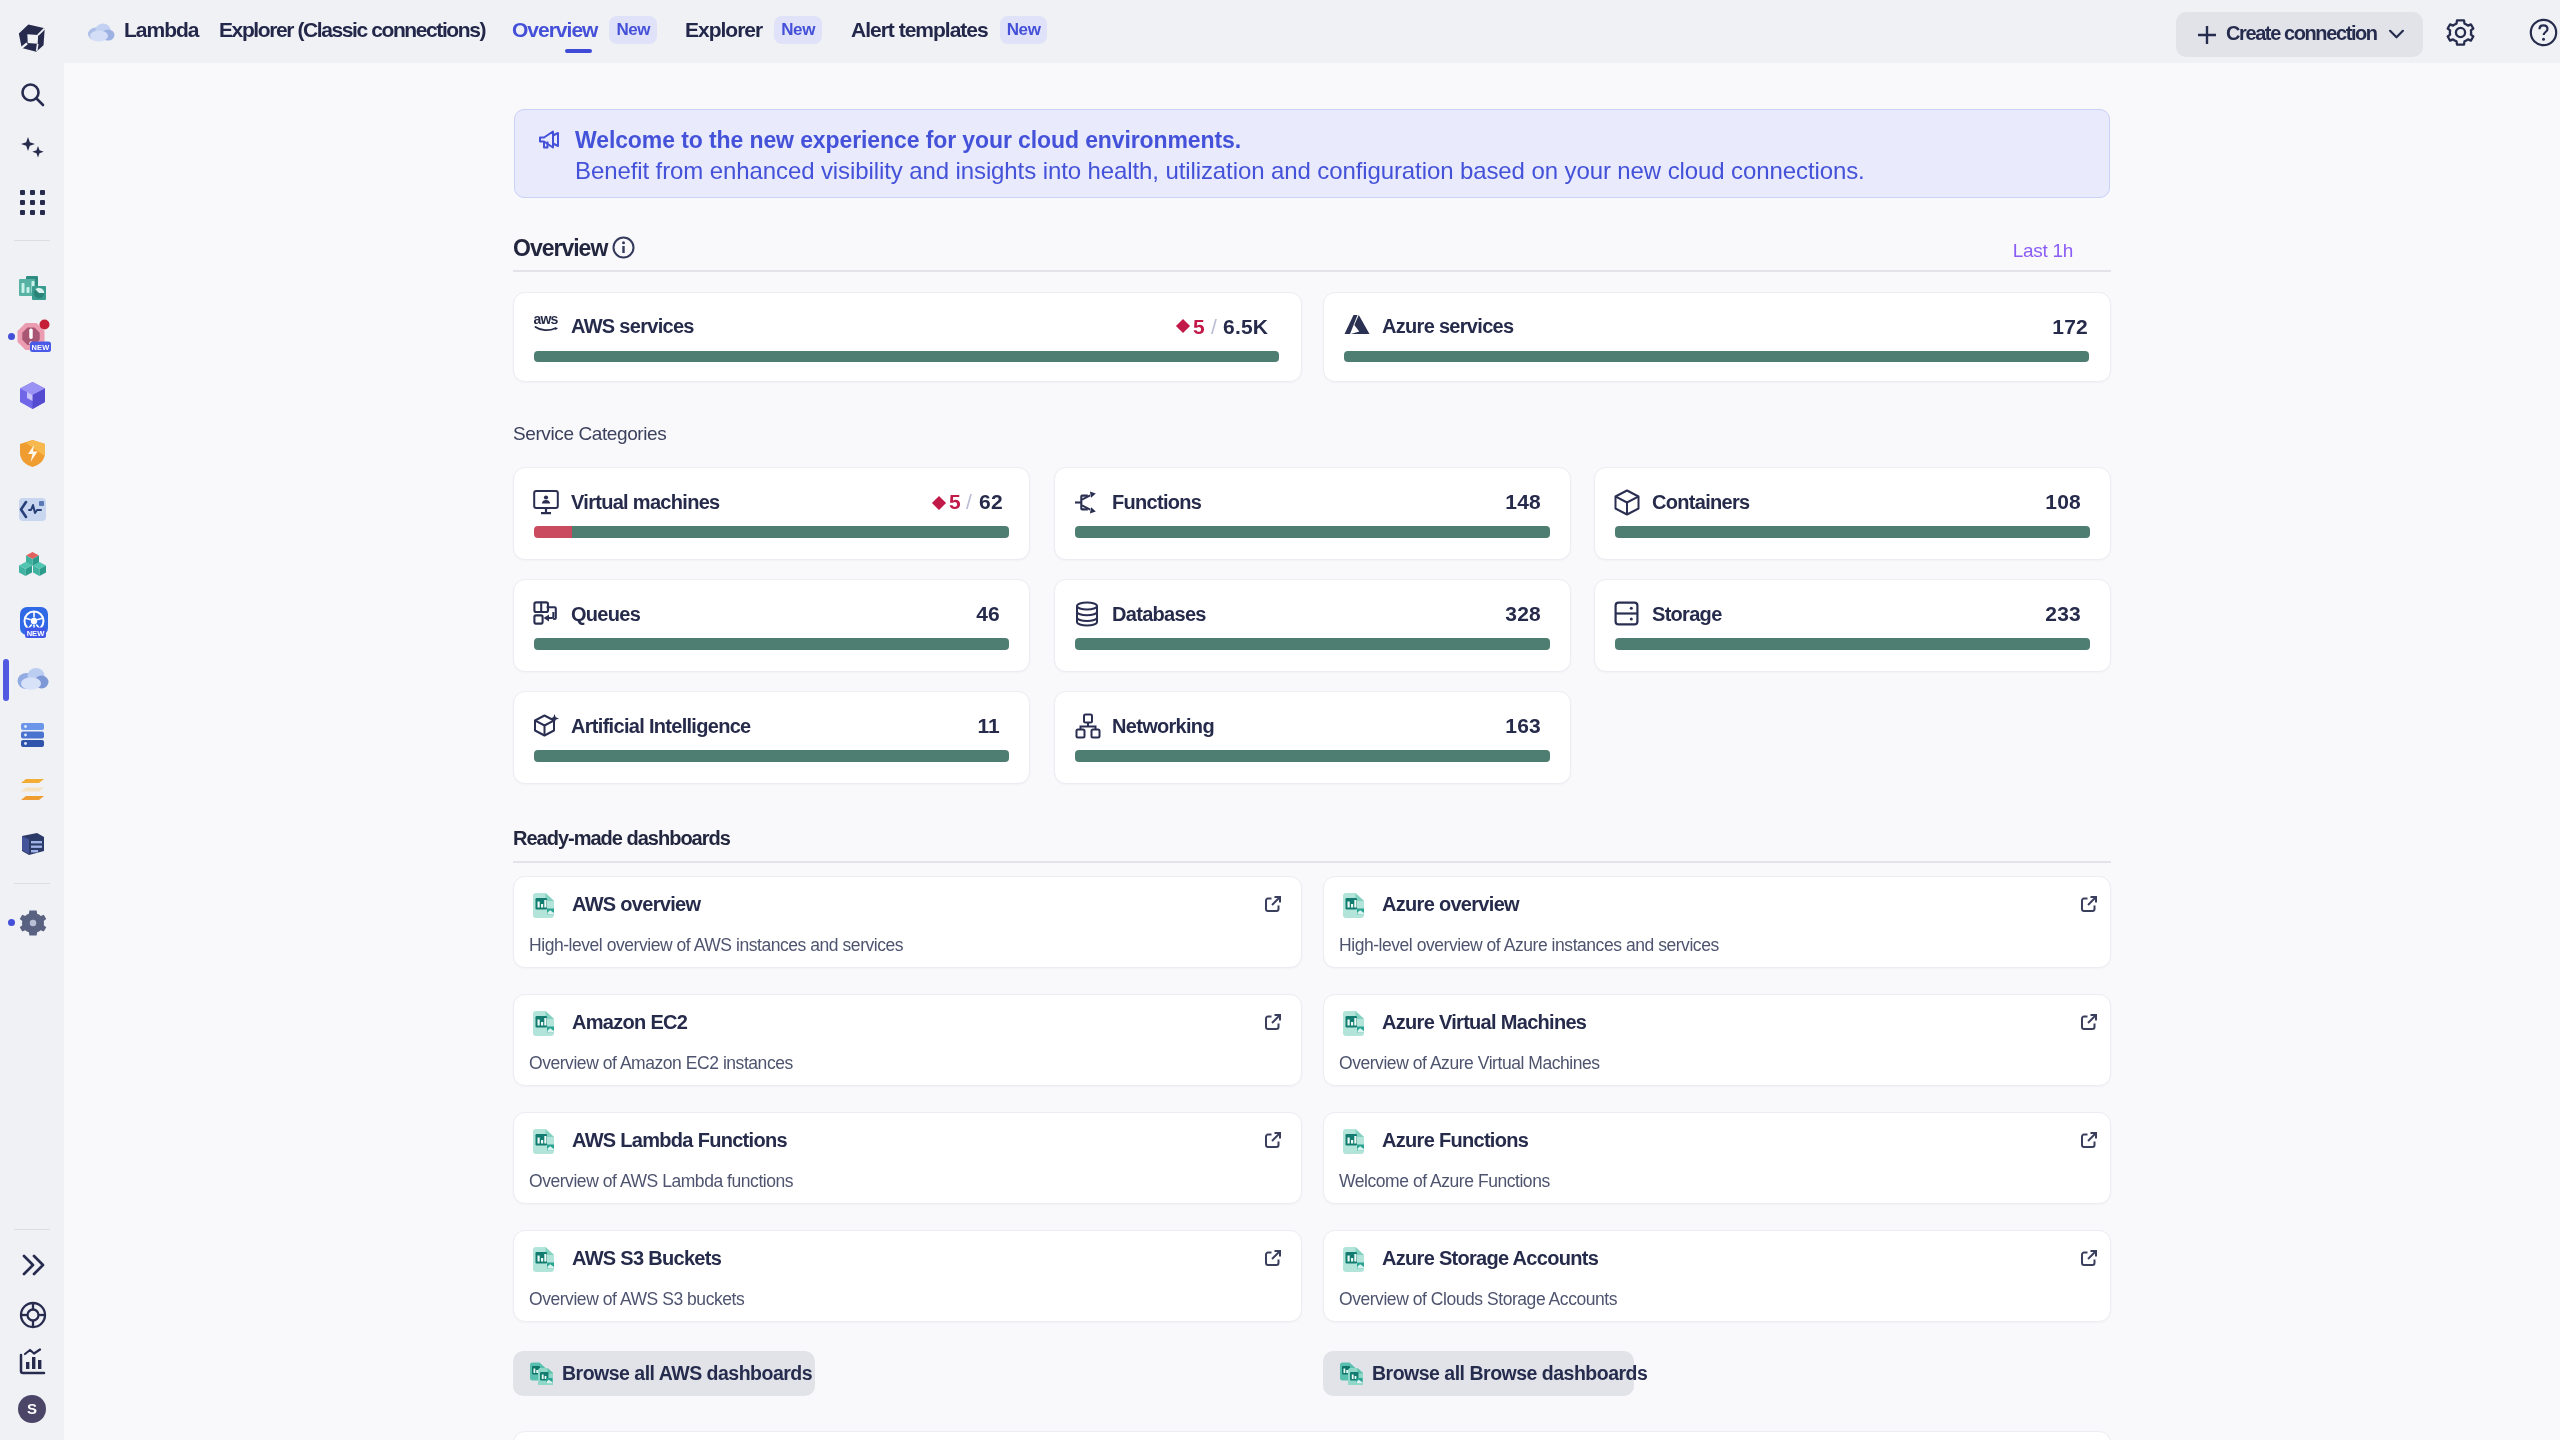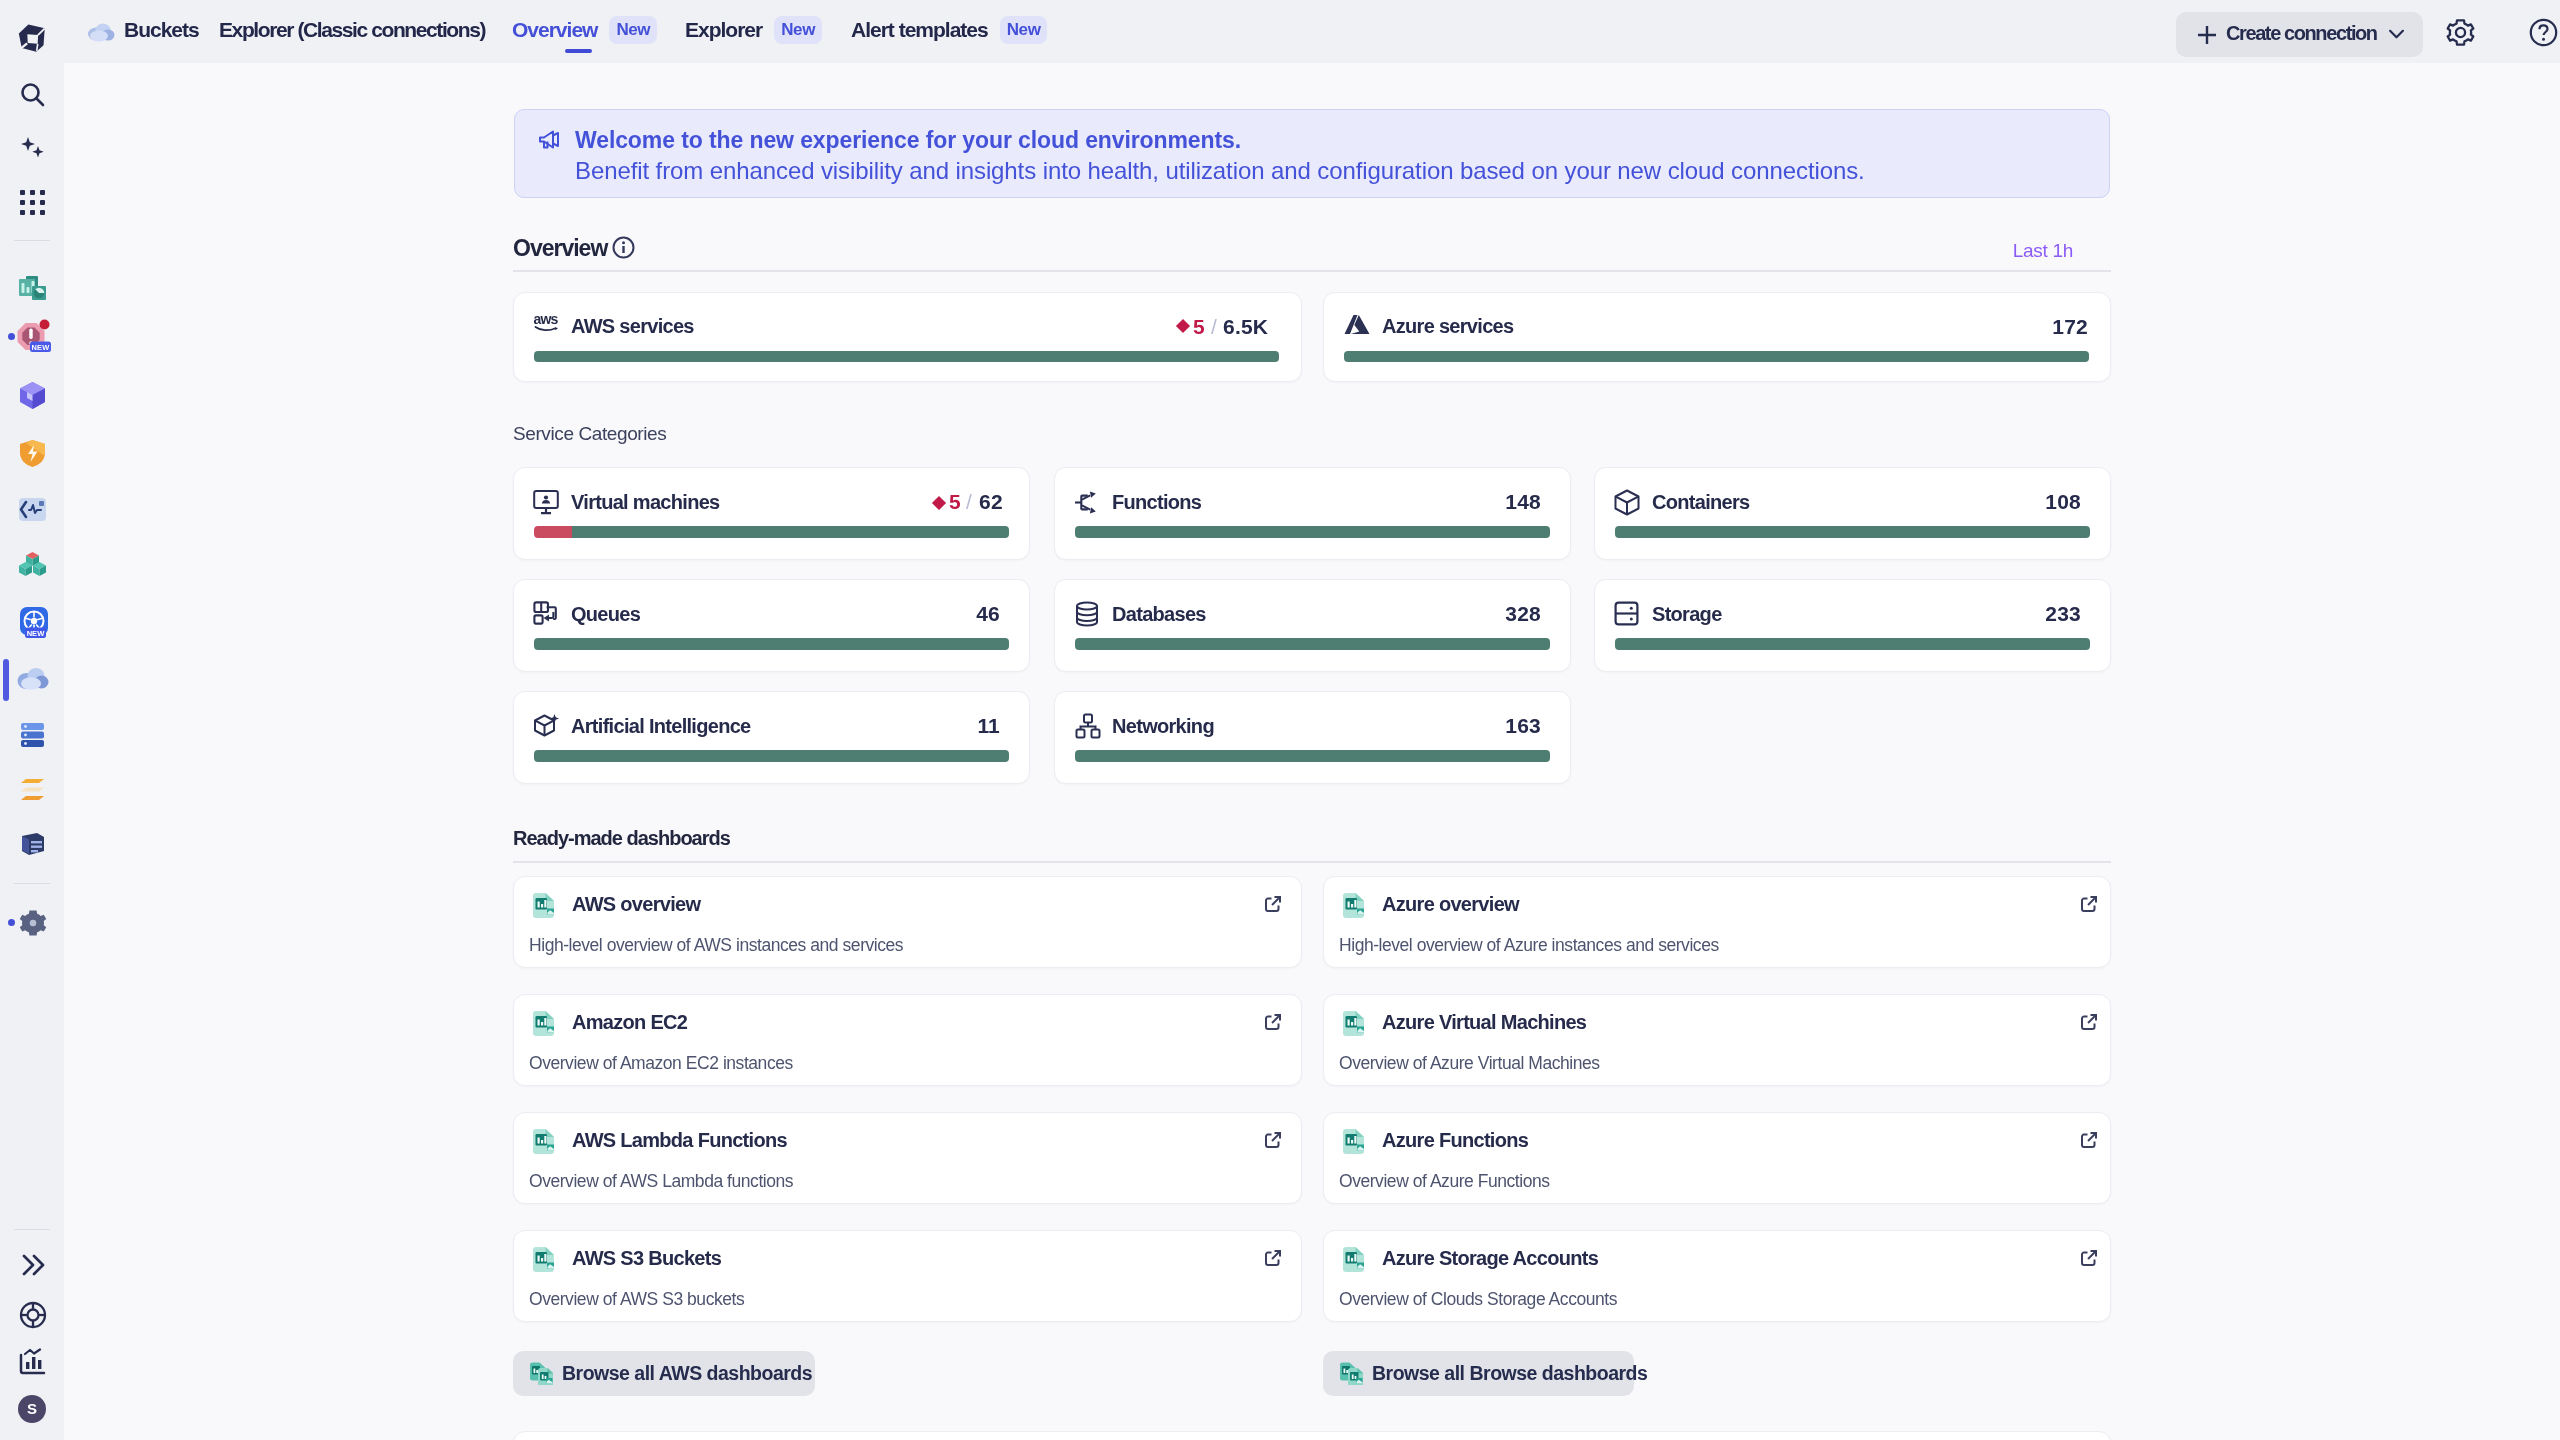--- a/index.html
+++ b/index.html
@@ -23,21 +23,21 @@
 <body>
 <div class="abs topbar"></div>
 <div class="abs sidebar"></div>
 
 <svg class="abs" style="left:85px;top:21px" width="30" height="21" viewBox="0 0 30 21">
   <ellipse cx="11" cy="13" rx="8" ry="6.5" fill="#aebfe8"></ellipse>
   <ellipse cx="18" cy="9" rx="7.5" ry="6.5" fill="#c3d2f2"></ellipse>
   <ellipse cx="23" cy="14" rx="6.5" ry="5.5" fill="#9db1e3"></ellipse>
   <ellipse cx="14" cy="15" rx="9" ry="5.5" fill="#d4def6"></ellipse>
 </svg>
-<div class="tab" style="left:124px">Buckets</div>
+<div class="tab" style="left:124px">Lambda</div>
 <div class="tab" style="left:219px;letter-spacing:-1.4px">Explorer (Classic connections)</div>
 <div class="tab" style="left:512px;color:#4450d8">Overview<span class="badge-new">New</span></div>
 <div class="abs" style="left:565px;top:49px;width:27px;height:4px;border-radius:2px;background:#3f4ad6"></div>
 <div class="tab" style="left:685px">Explorer<span class="badge-new">New</span></div>
 <div class="tab" style="left:851px">Alert templates<span class="badge-new">New</span></div>
 <div class="abs" style="left:2176px;top:12px;width:247px;height:45px;border-radius:10px;background:#e2e3e9"></div>
 <svg class="abs" style="left:2196px;top:24px" width="22" height="22" viewBox="0 0 22 22">
     <path d="M11 2v18M2 11h18" stroke="#262c4e" stroke-width="2.4"></path>
   </svg>
 <div class="abs" style="left:2226px;top:0;height:63px;line-height:66px;font-size:20px;font-weight:bold;color:#262c4e;letter-spacing:-1.4px">Create connection</div>
@@ -413,21 +413,21 @@
   </svg>
 <div class="sub" style="left:529px;top:1171px">Overview of AWS Lambda functions</div>
 <div class="card" style="left:1323px;top:1112px;width:788px;height:92px"></div>
 <svg class="abs" style="left:1342px;top:1129px" width="22" height="25" viewBox="0 0 22 25">
     <use href="#dashdoc"></use>
   </svg>
 <div class="ttl" style="left:1382px;top:1129px">Azure Functions</div>
 <svg class="abs" style="left:2079px;top:1131px" width="18" height="18" viewBox="0 0 18 18">
     <use href="#extlink"></use>
   </svg>
-<div class="sub" style="left:1339px;top:1171px">Overview of Azure Functions</div>
+<div class="sub" style="left:1339px;top:1171px">Welcome of Azure Functions</div>
 
 <div class="card" style="left:513px;top:1230px;width:789px;height:92px"></div>
 <svg class="abs" style="left:532px;top:1247px" width="22" height="25" viewBox="0 0 22 25">
     <use href="#dashdoc"></use>
   </svg>
 <div class="ttl" style="left:572px;top:1247px">AWS S3 Buckets</div>
 <svg class="abs" style="left:1263px;top:1249px" width="18" height="18" viewBox="0 0 18 18">
     <use href="#extlink"></use>
   </svg>
 <div class="sub" style="left:529px;top:1289px">Overview of AWS S3 buckets</div>

